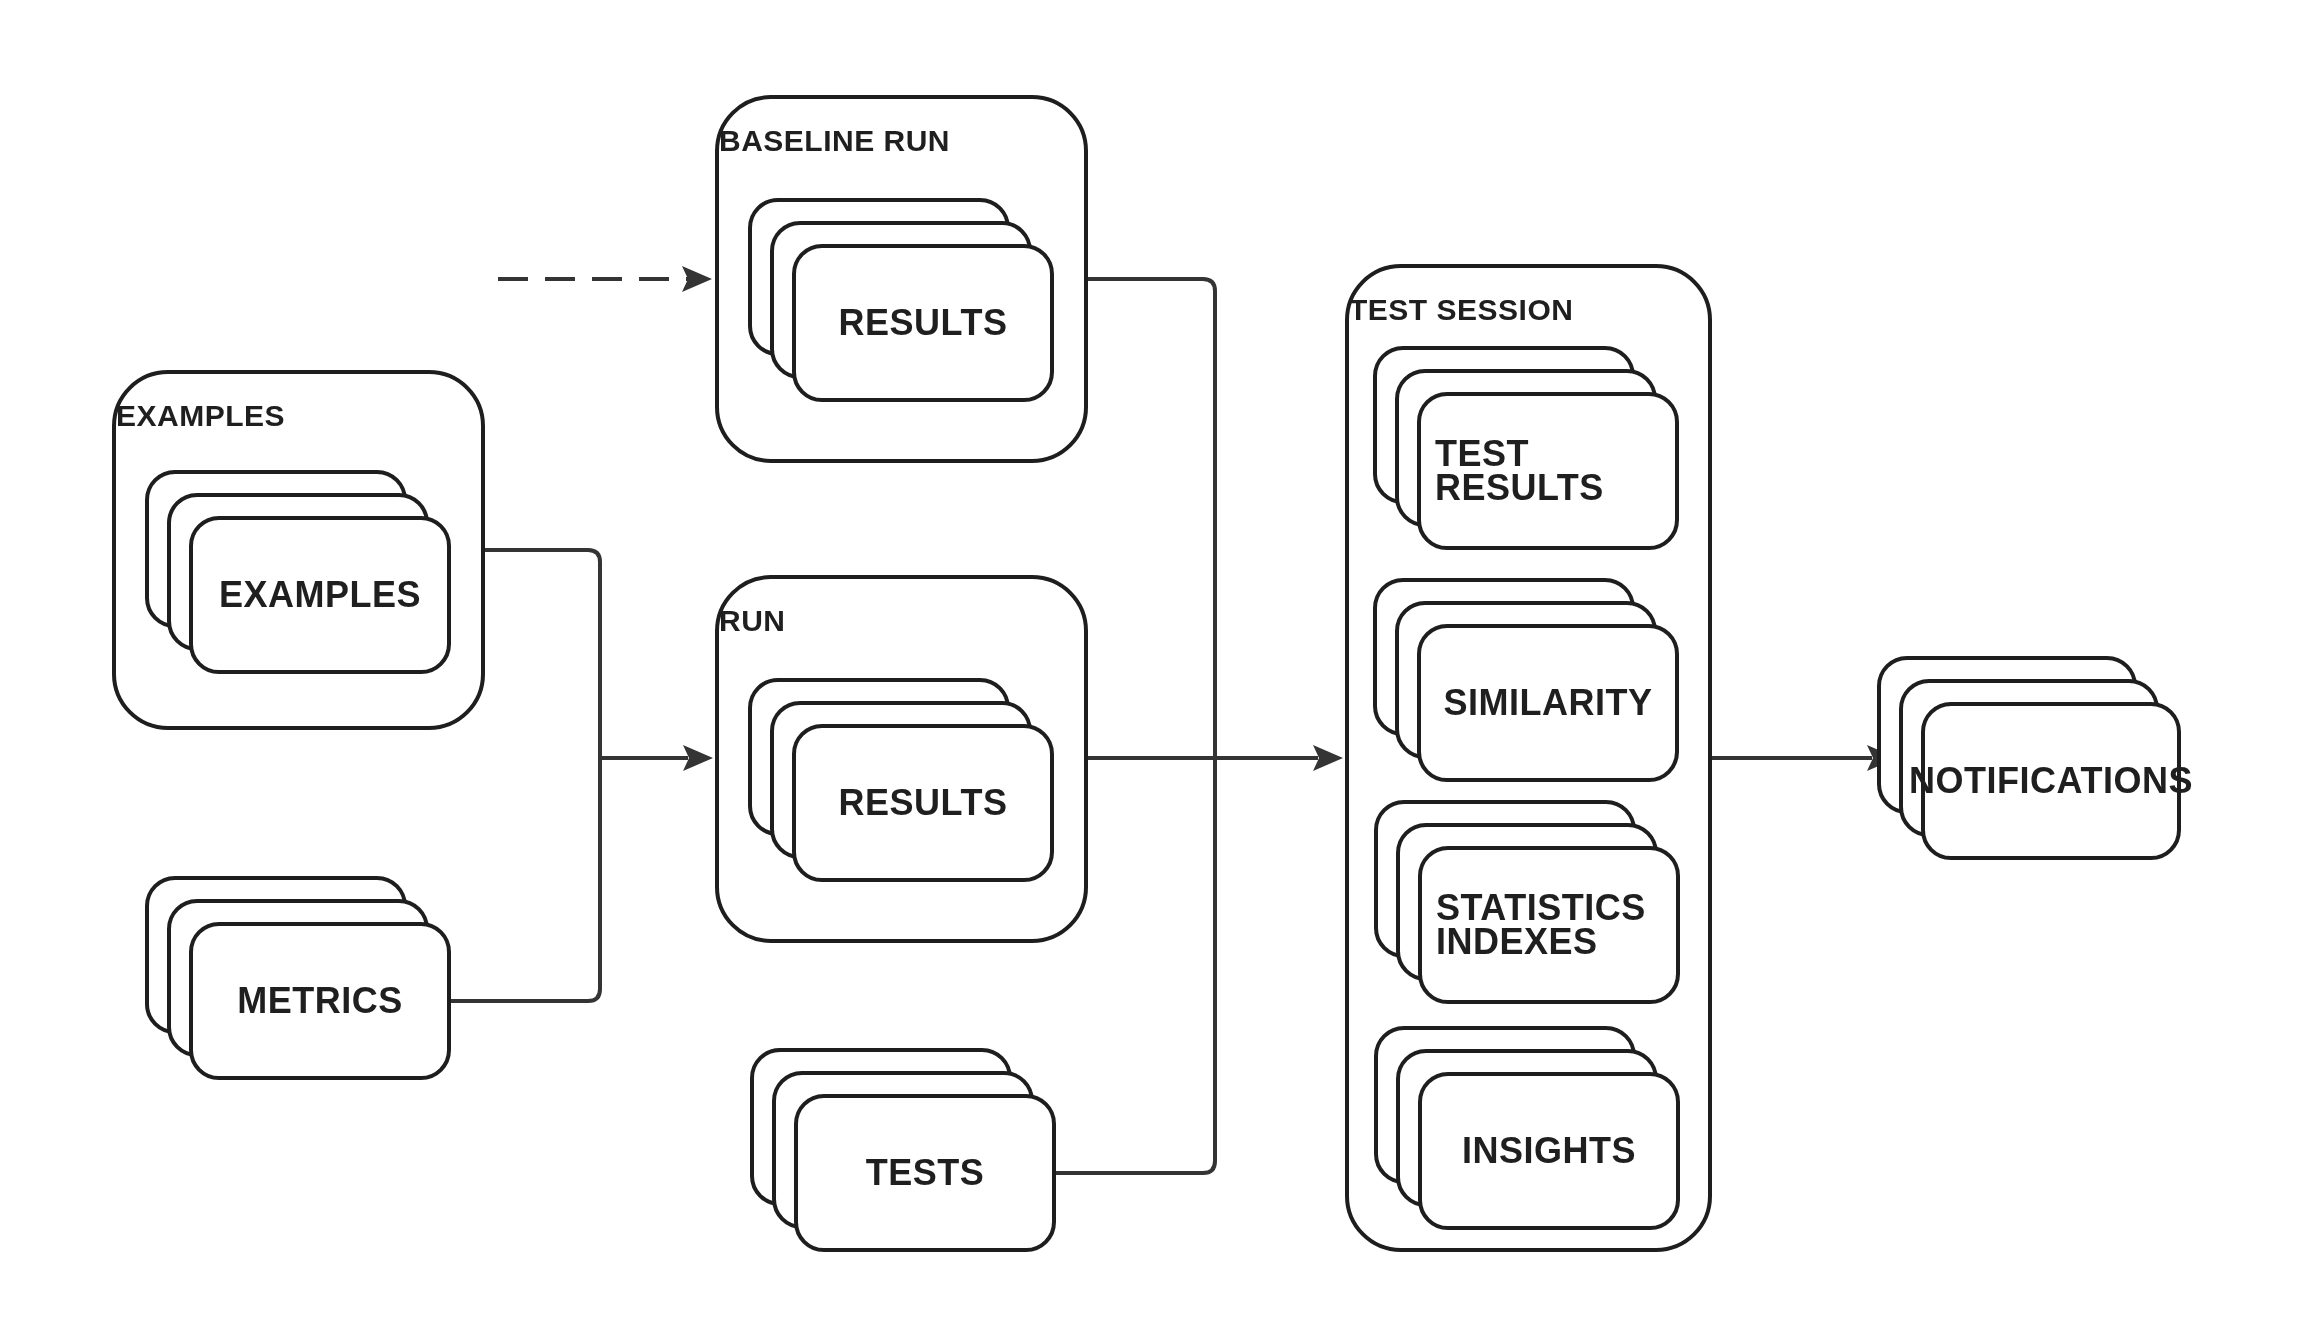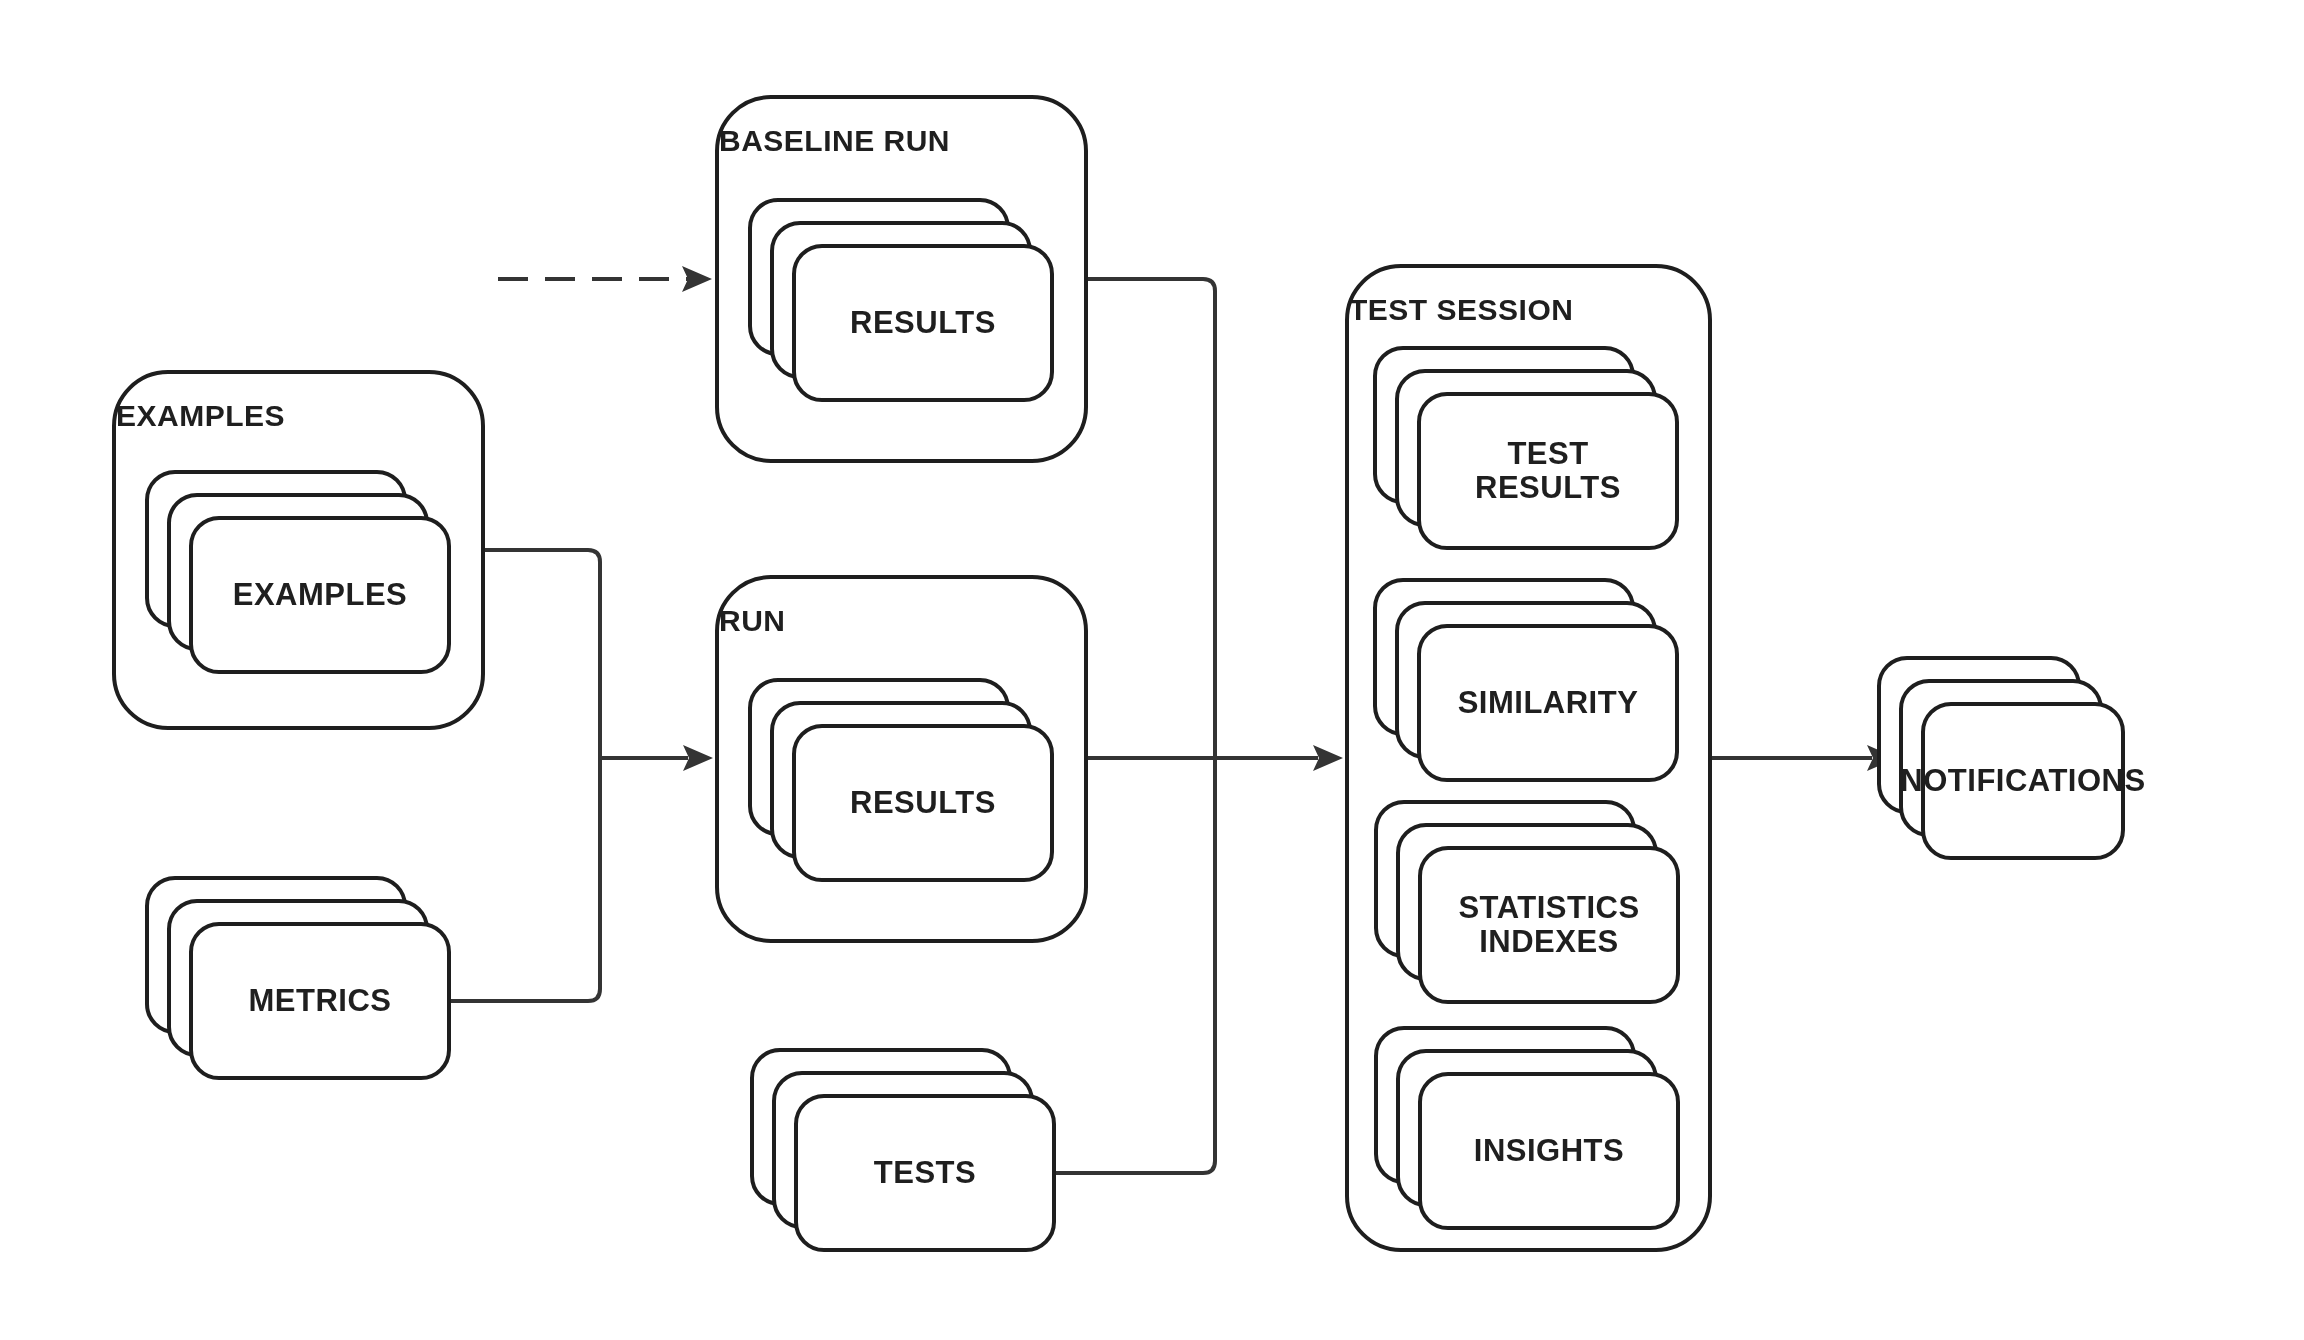--- a/index.html
+++ b/index.html
@@ -40,27 +40,26 @@
     background:#ffffff;
     box-sizing:border-box;
   }
   .card.b2{left:0;top:0;}
   .card.b1{left:22px;top:23px;}
   .card.front{
     left:44px;top:46px;
     display:flex;align-items:center;justify-content:center;
   }
   .card-label{
-    font-weight:bold;font-size:31px;line-height:34px;
+    font-weight:bold;font-size:36px;line-height:34px;
     letter-spacing:.5px;
-    text-align:center;
     padding:0 14px;
     color:var(--text);
   }
-  .stack-notifications .card{width:204px;}
+  .stack-notifications .card{width:260px;}
 </style>
 </head>
 <body>
 
 <div id="stage">
 
   <svg id="connectors" width="2304" height="1340" viewBox="0 0 2304 1340">
     <g fill="none" stroke="#343434" stroke-width="4">
 
       <path d="M498 279 H700" stroke-dasharray="30 17"></path>

